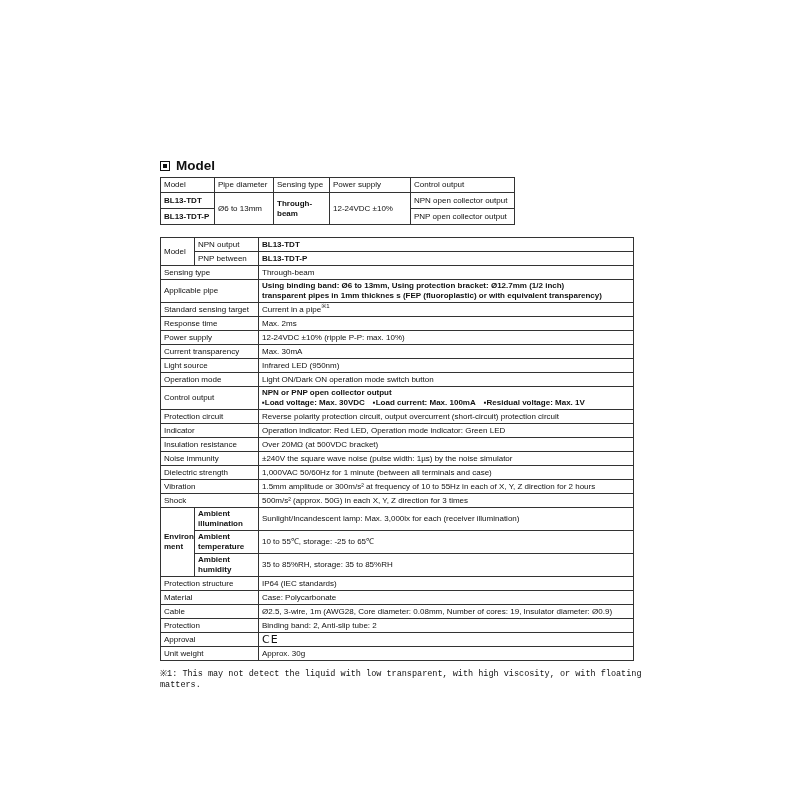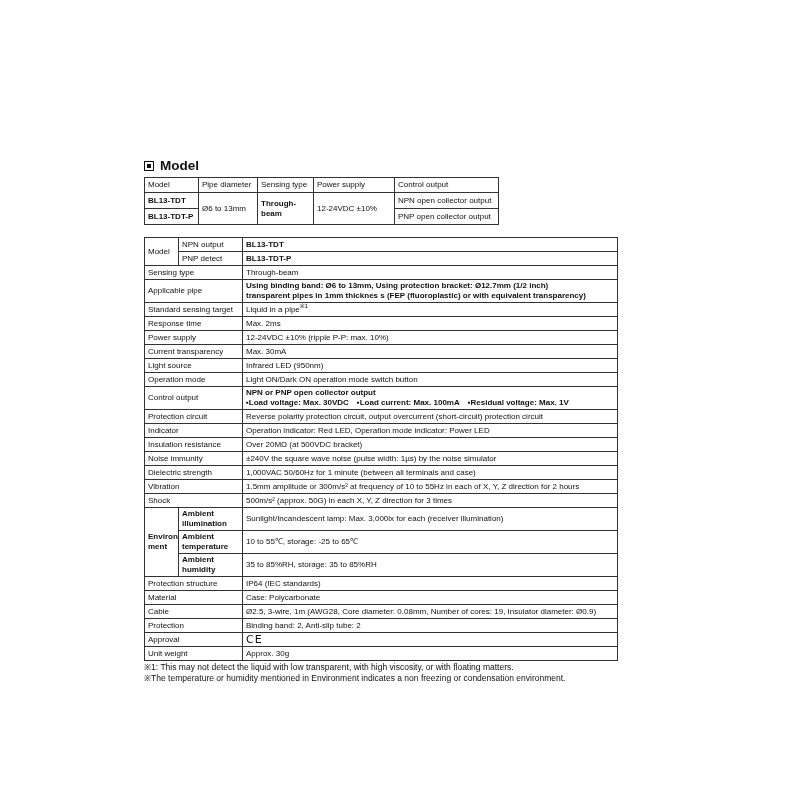--- a/index.html
+++ b/index.html
@@ -6,21 +6,21 @@
     margin: 0;
     padding: 0;
     width: 800px;
     height: 800px;
     background: #ffffff;
     font-family: "Liberation Sans", sans-serif;
     color: #1a1a1a;
   }
   .sheet {
     position: absolute;
-    left: 144px;
+    left: 160px;
     top: 158px;
     width: 488px;
   }
   .section-title {
     display: flex;
     align-items: center;
     gap: 6px;
     font-weight: bold;
     font-size: 13.5px;
     margin: 0 0 4px 0;
@@ -70,24 +70,25 @@
     line-height: 0;
     vertical-align: super;
   }
   .ce {
     font-weight: normal;
     font-size: 11px;
     letter-spacing: 1px;
     font-family: "DejaVu Sans", sans-serif;
   }
   .footnotes {
-    margin-top: 1px;
+    margin-top: 8px;
     font-size: 8.5px;
     line-height: 11px;
     color: #111;
+    font-family: Liberation Mono, monospace;
   }
 </style>
 </head>
 <body>
 
 <div class="sheet">
 
   <div class="section-title">
     <span class="bullet"></span>
     <span>Model</span>
@@ -131,35 +132,35 @@
         <col style="width:64px">
         <col style="width:375px">
     </colgroup>
     <tbody>
         <tr>
       <td rowspan="2">Model</td>
       <td>NPN output</td>
       <td class="bold">BL13-TDT</td>
     </tr>
     <tr>
-      <td>PNP detect</td>
+      <td>PNP between</td>
       <td class="bold">BL13-TDT-P</td>
     </tr>
     <tr>
       <td colspan="2">Sensing type</td>
       <td>Through-beam</td>
     </tr>
     <tr>
       <td colspan="2">Applicable pipe</td>
       <td class="pre tall">Using binding band: Ø6 to 13mm, Using protection bracket: Ø12.7mm (1/2 inch)
 transparent pipes in 1mm thicknes s (FEP (fluoroplastic) or with equivalent transparency)</td>
     </tr>
     <tr>
       <td colspan="2">Standard sensing target</td>
-      <td><span>Liquid in a pipe</span><sup class="fn">※1</sup></td>
+      <td><span>Current in a pipe</span><sup class="fn">※1</sup></td>
     </tr>
     <tr>
       <td colspan="2">Response time</td>
       <td>Max. 2ms</td>
     </tr>
     <tr>
       <td colspan="2">Power supply</td>
       <td>12-24VDC ±10% (ripple P-P: max. 10%)</td>
     </tr>
     <tr>
@@ -178,21 +179,21 @@
       <td colspan="2">Control output</td>
       <td class="pre tall">NPN or PNP open collector output
 ▪Load voltage: Max. 30VDC ▪Load current: Max. 100mA ▪Residual voltage: Max. 1V</td>
     </tr>
     <tr>
       <td colspan="2">Protection circuit</td>
       <td>Reverse polarity protection circuit, output overcurrent (short-circuit) protection circuit</td>
     </tr>
     <tr>
       <td colspan="2">Indicator</td>
-      <td>Operation indicator: Red LED, Operation mode indicator: Power LED</td>
+      <td>Operation indicator: Red LED, Operation mode indicator: Green LED</td>
     </tr>
     <tr>
       <td colspan="2">Insulation resistance</td>
       <td>Over 20MΩ (at 500VDC bracket)</td>
     </tr>
     <tr>
       <td colspan="2">Noise immunity</td>
       <td>±240V the square wave noise (pulse width: 1µs) by the noise simulator</td>
     </tr>
     <tr>
@@ -246,16 +247,15 @@
     </tr>
     <tr>
       <td colspan="2">Unit weight</td>
       <td>Approx. 30g</td>
     </tr>
   </tbody>
     </table>
 
   <div class="footnotes">
     <div>※1: This may not detect the liquid with low transparent, with high viscosity, or with floating matters.</div>
-    <div>※The temperature or humidity mentioned in Environment indicates a non freezing or condensation environment.</div>
   </div>
 
 </div>
 
 </body></html>

